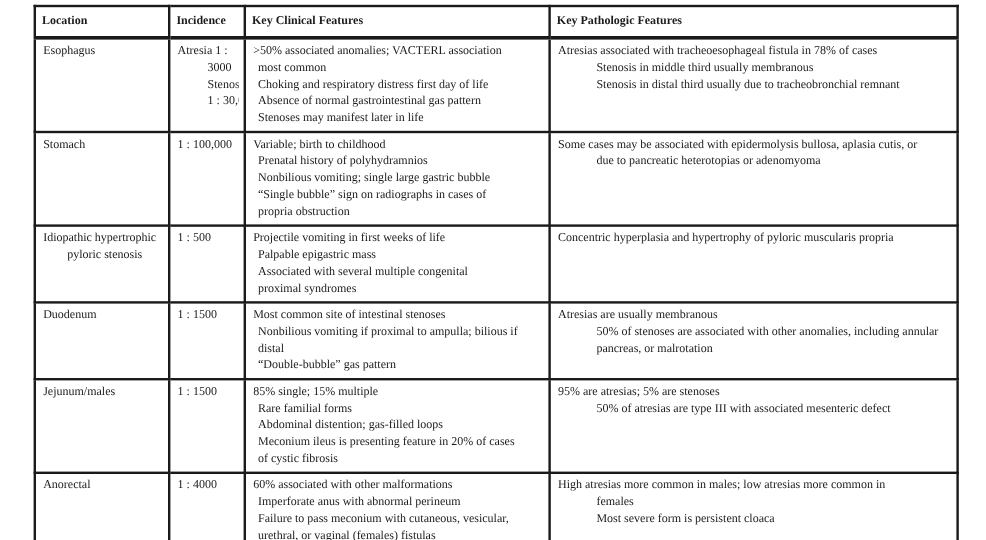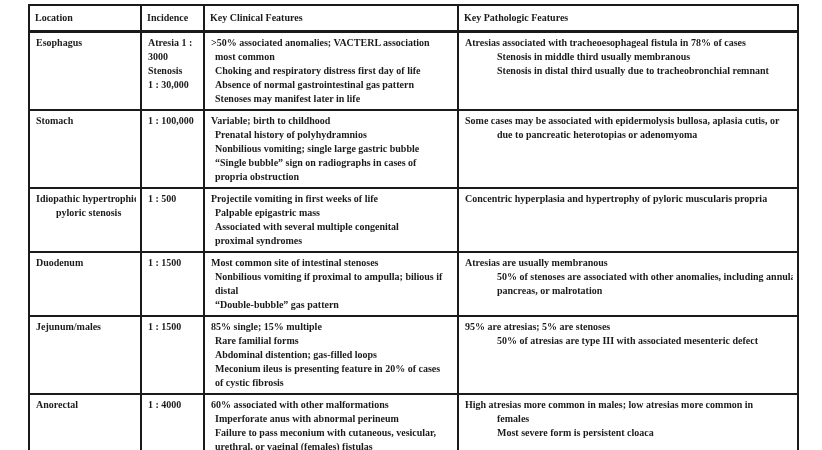--- a/index.html
+++ b/index.html
@@ -35,23 +35,23 @@
     text-align:left;
   }
   th{
     font-weight:bold;
     padding:5px 4px 5px 5px;
     border-bottom:3px solid var(--border);
   }
   td{
     padding:3px 4px 3px 6px;
   }
-  .line{white-space:nowrap;overflow:hidden;font-weight:bold;}
+  .line{white-space:nowrap;overflow:hidden;}
   td.c0 .ind{margin-left:20px;}
-  td.c1 .ind{margin-left:0;}
+  td.c1 .ind{margin-left:25px;}
   td.c2 .ind{margin-left:4px;}
   td.c3 .ind{margin-left:32px;}
 </style>
 </head>
 <body>
 
 <div class="table-wrap">
   <table>
     <colgroup>
       <col class="c0">

